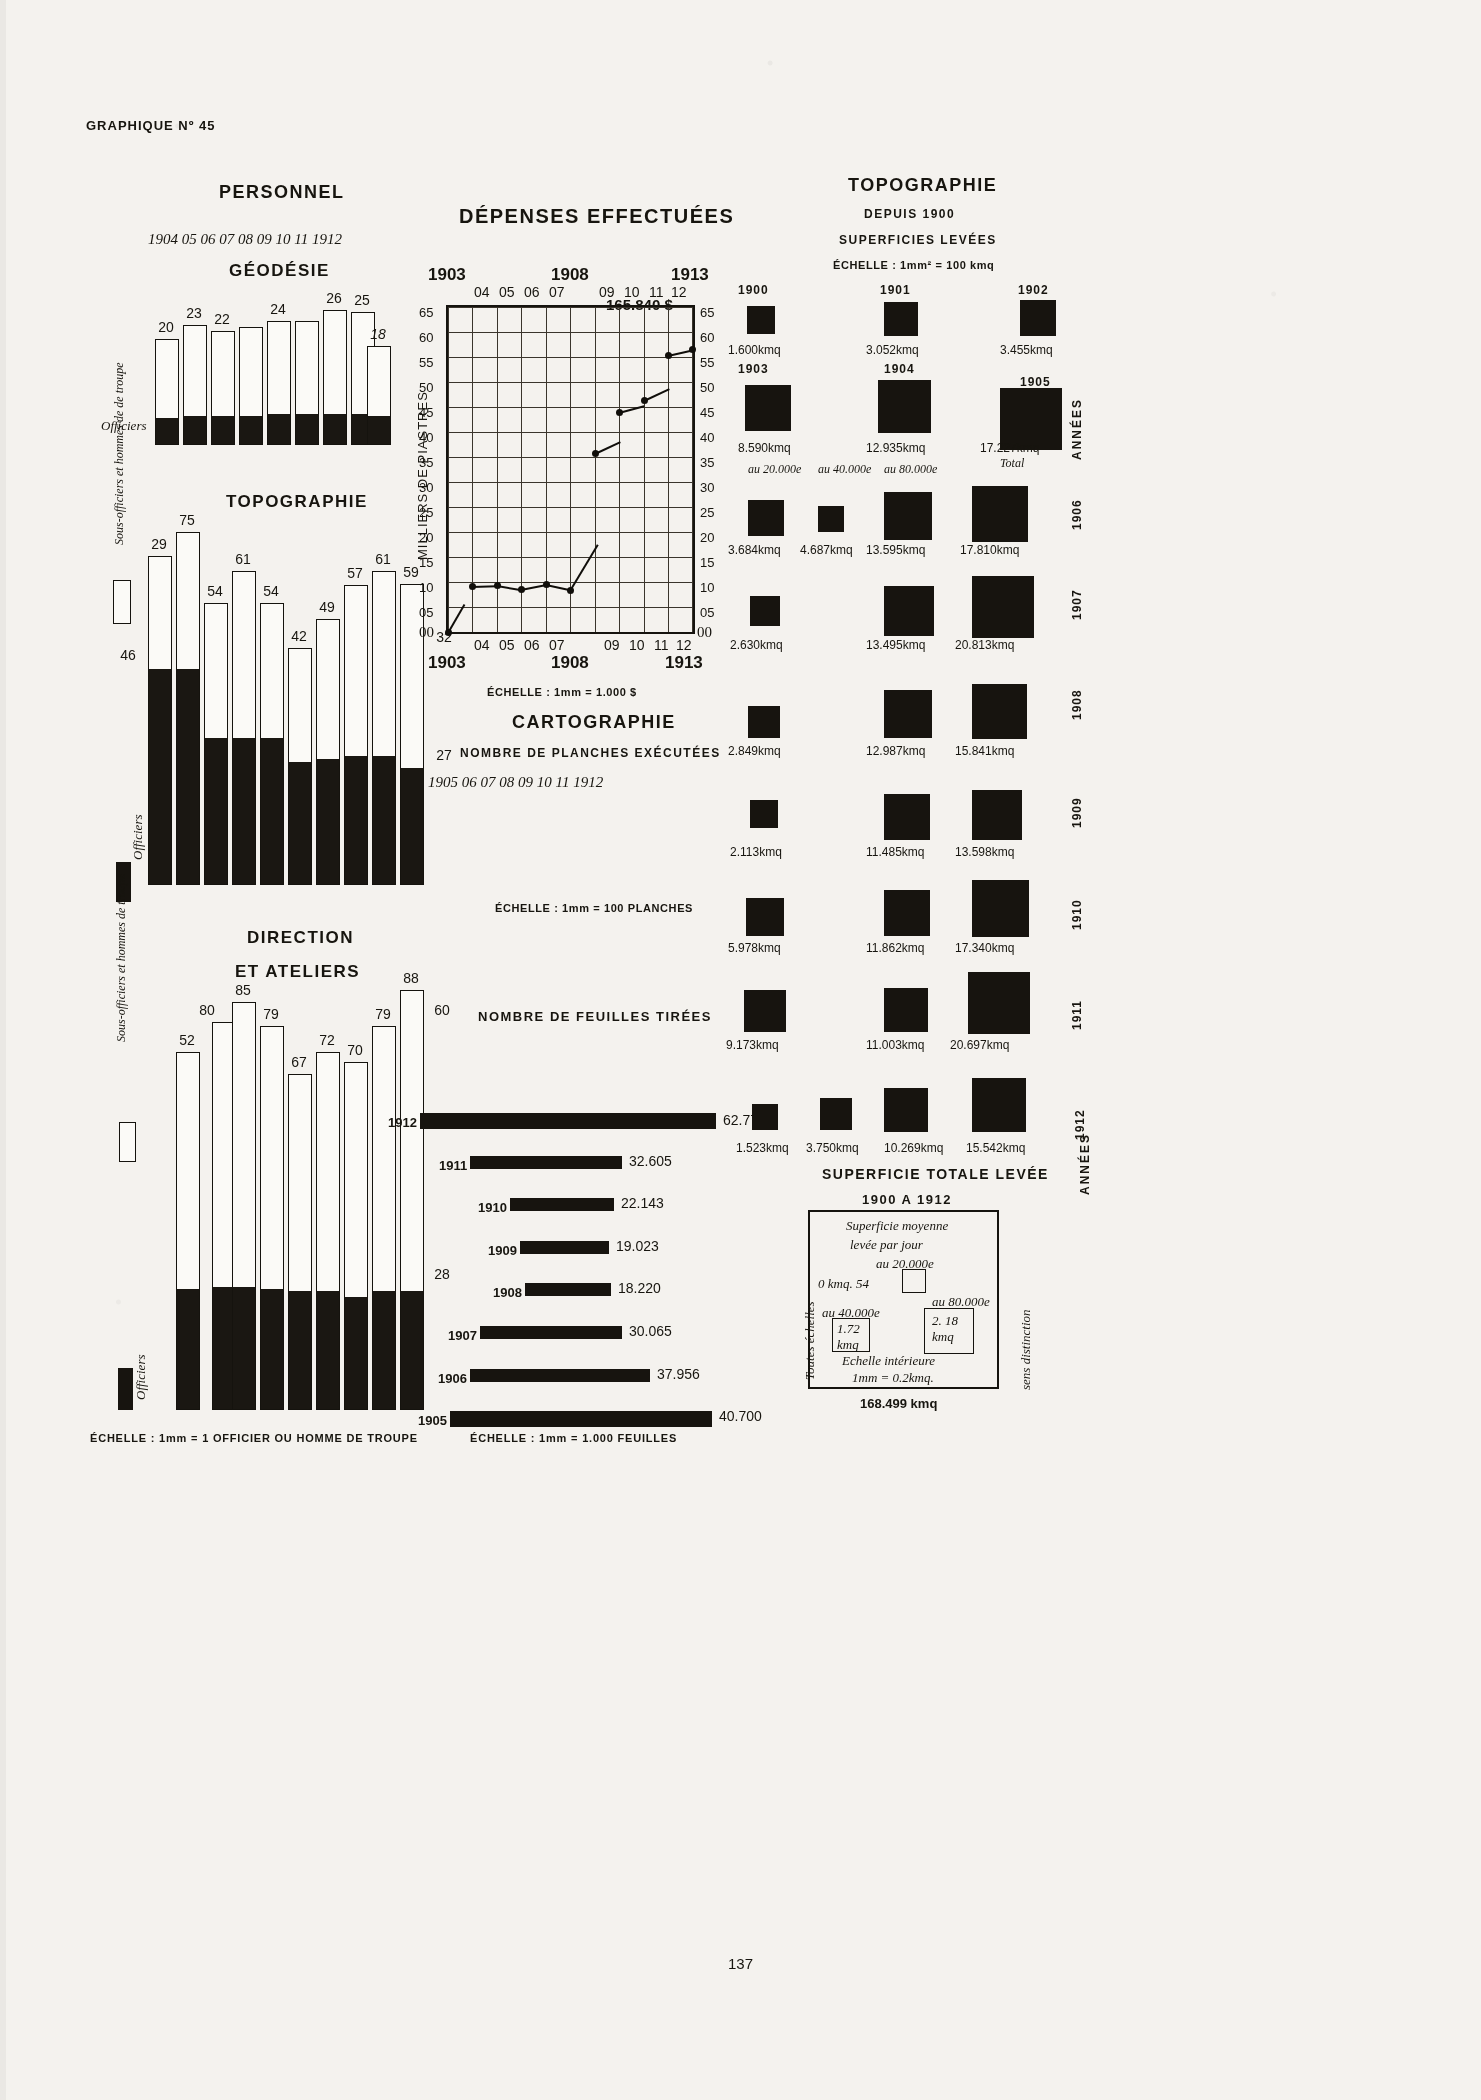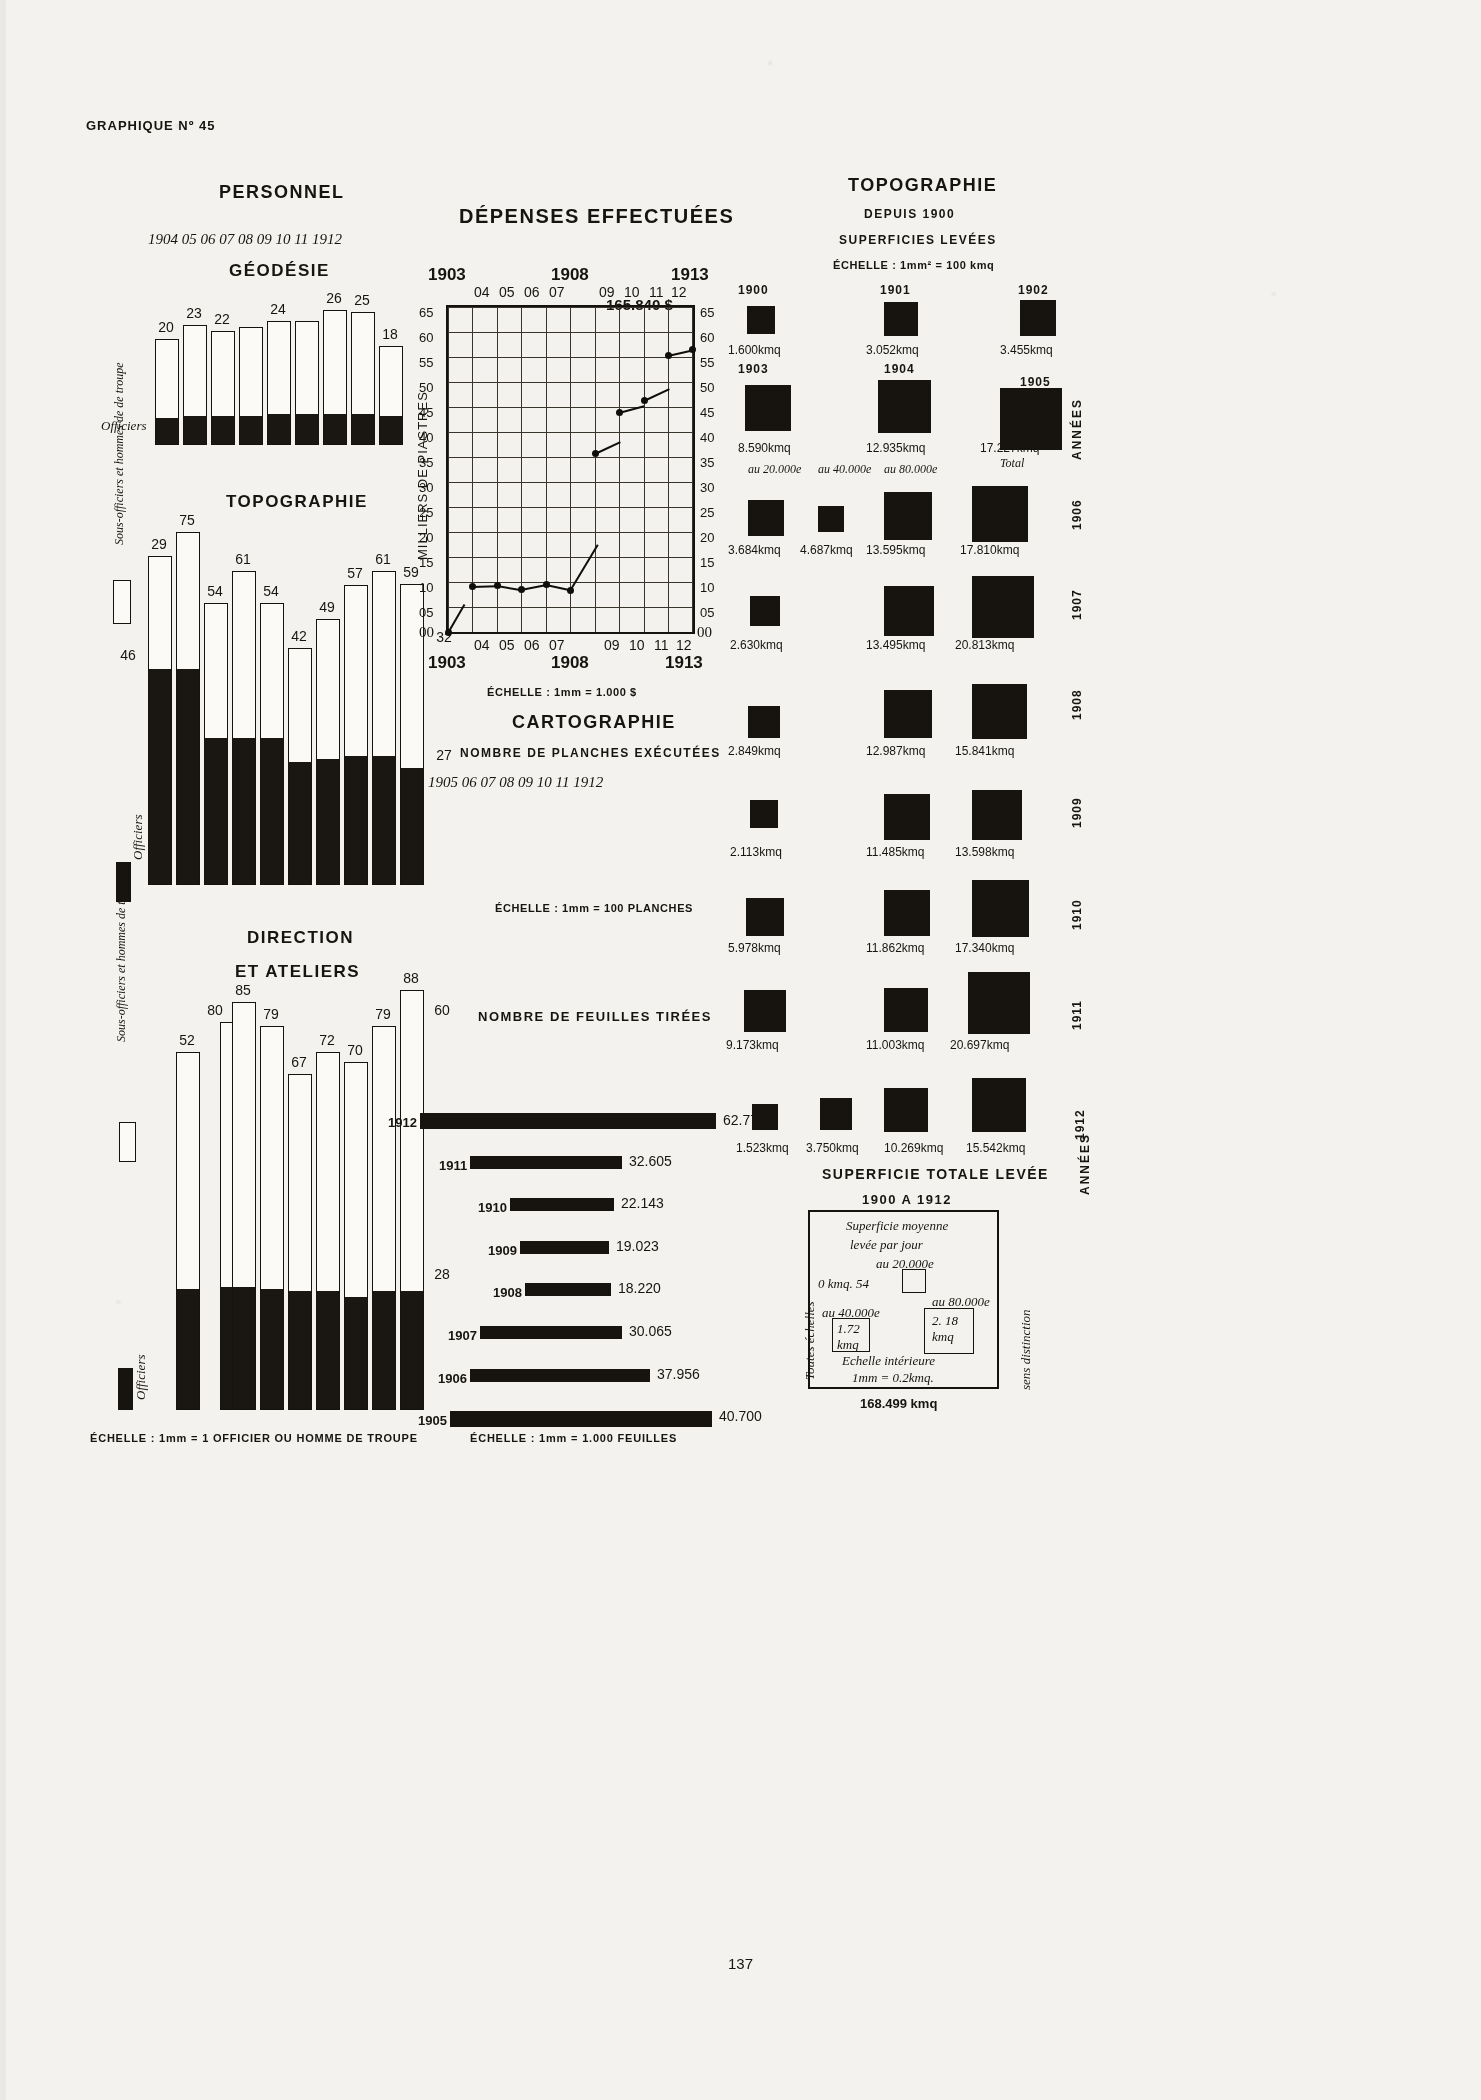--- a/index.html
+++ b/index.html
@@ -124,21 +124,21 @@
       <div class="bar-outer" style="height:133px;">
           <div class="bar-fill" style="height:30px;"></div>
         </div>
     </div>
     <div class="bar-col" style="left:196px;height:145px;">
       <div class="bar-lbl" style="bottom:137px;">25</div>
       <div class="bar-outer" style="height:131px;">
           <div class="bar-fill" style="height:30px;"></div>
         </div>
     </div>
-    <div class="bar-col" style="left:224px;height:145px;">
+    <div class="bar-col" style="left:212px;height:145px;font-style:italic;">
       <div class="bar-lbl" style="bottom:103px;">18</div>
       <div class="bar-outer" style="height:97px;">
           <div class="bar-fill" style="height:28px;"></div>
         </div>
     </div>
   </div>
   <div class="abs" style="left:101px;top:418px;font-size:13px;font-style:italic;font-family:'Liberation Serif',serif;">Officiers</div>
 
   <div class="abs rot" style="left:112px;top:545px;font-size:12px;font-style:italic;font-family:'Liberation Serif',serif;text-align:center;">Sous-officiers et hommes de de troupe</div>
   <div class="abs" style="left:113px;top:580px;width:16px;height:42px;border:1.5px solid #15130e;background:#fbfaf7;"></div>
@@ -222,21 +222,21 @@
   <div class="abs" style="left:118px;top:1368px;width:15px;height:42px;background:#17140f;"></div>
 
   <div class="abs bars" id="direction-bars" style="left:176px;top:980px;width:225px;height:430px;">
     <div class="bar-col" style="left:0px;height:430px;">
       <div class="bar-lbl" style="bottom:362px;">52</div>
       <div class="bar-lbl" style="bottom:128px;">28</div>
       <div class="bar-outer" style="height:356px;">
           <div class="bar-fill" style="height:120px;"></div>
         </div>
     </div>
-    <div class="bar-col" style="left:28px;height:430px;padding-left:16px;">
+    <div class="bar-col" style="left:20px;height:430px;padding-left:16px;">
       <div class="bar-lbl" style="bottom:392px;">80</div>
       <div class="bar-outer" style="height:386px;">
           <div class="bar-fill" style="height:122px;"></div>
         </div>
     </div>
     <div class="bar-col" style="left:56px;height:430px;">
       <div class="bar-lbl" style="bottom:412px;">85</div>
       <div class="bar-outer" style="height:406px;">
           <div class="bar-fill" style="height:122px;"></div>
         </div>

